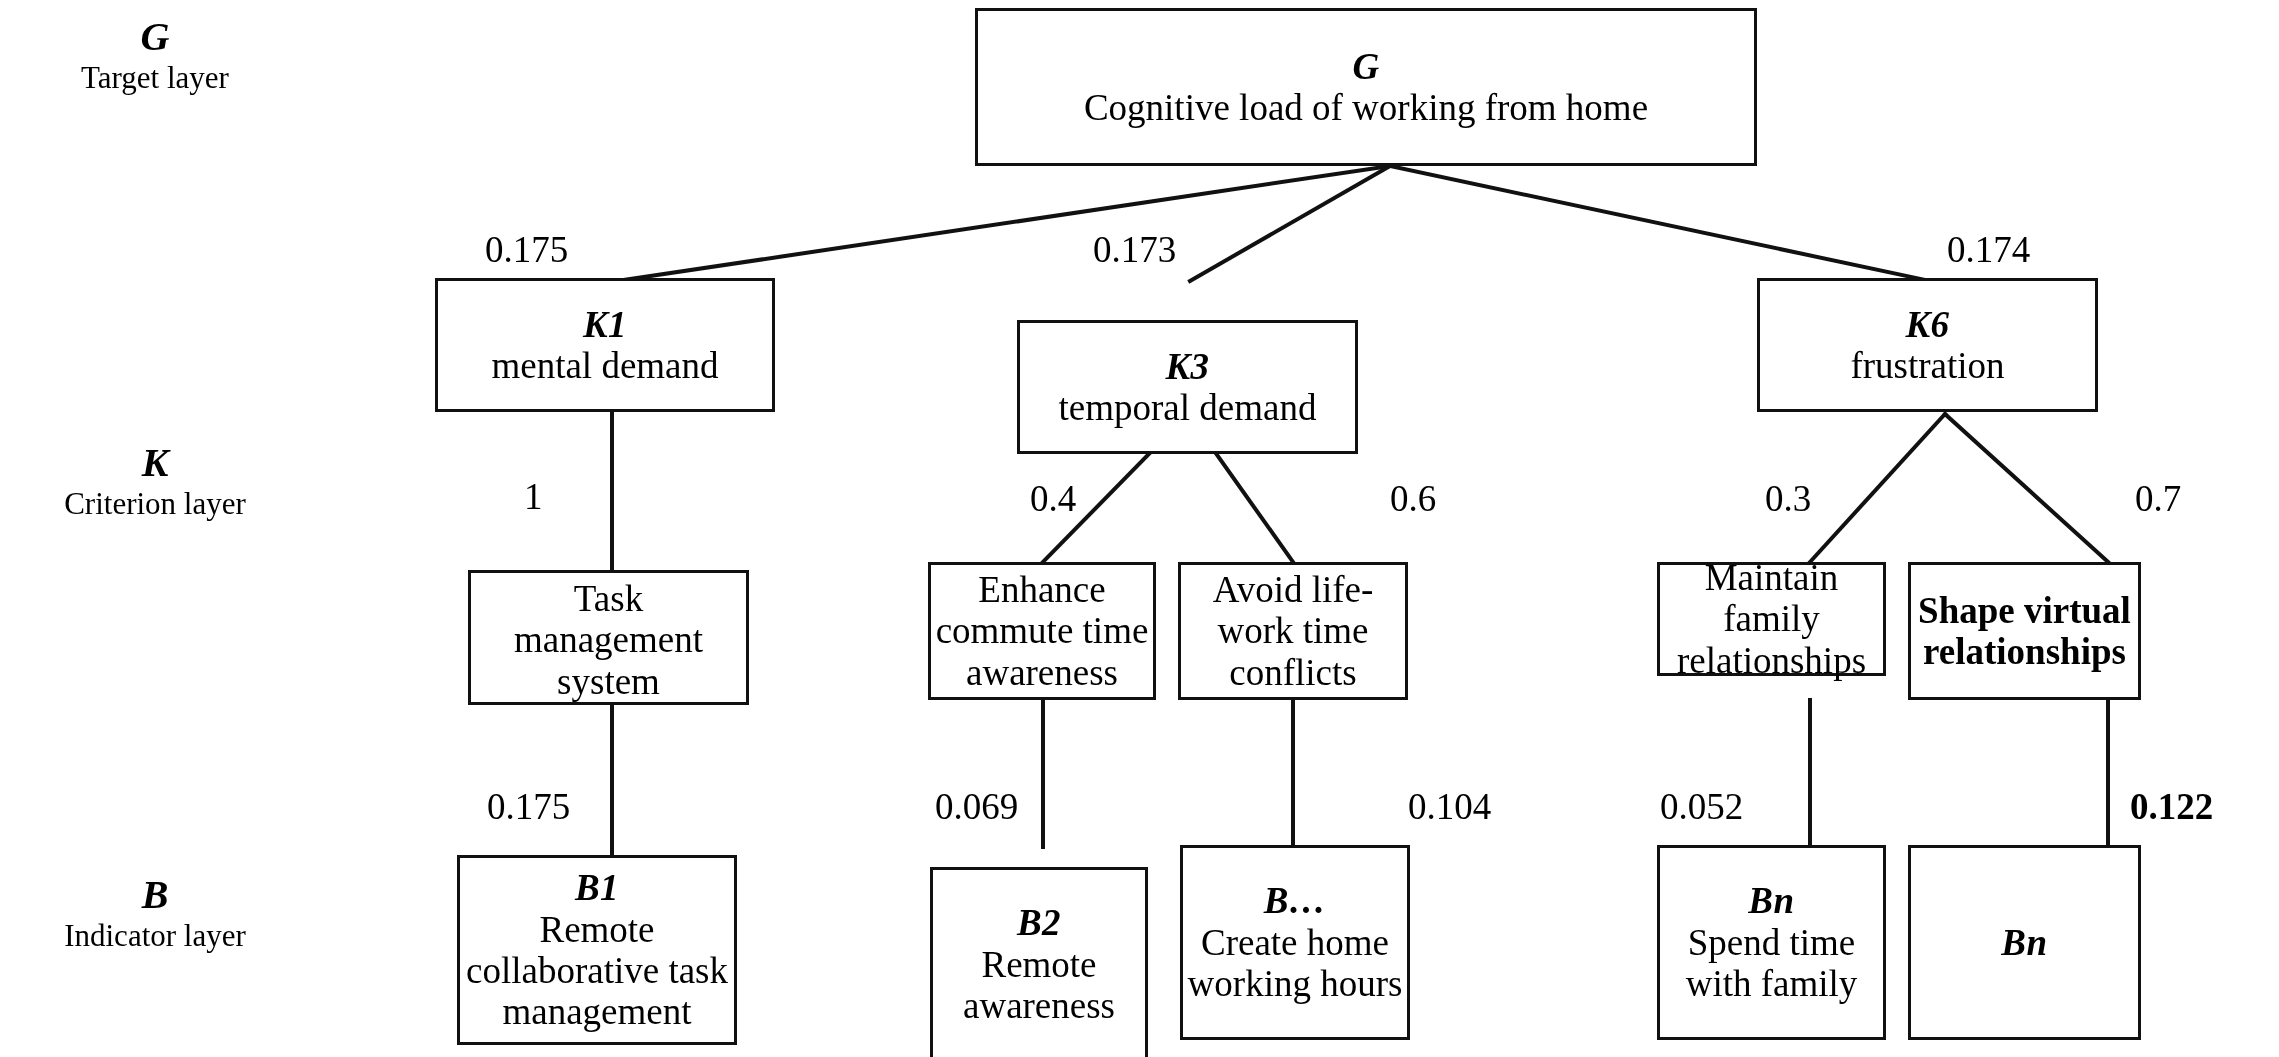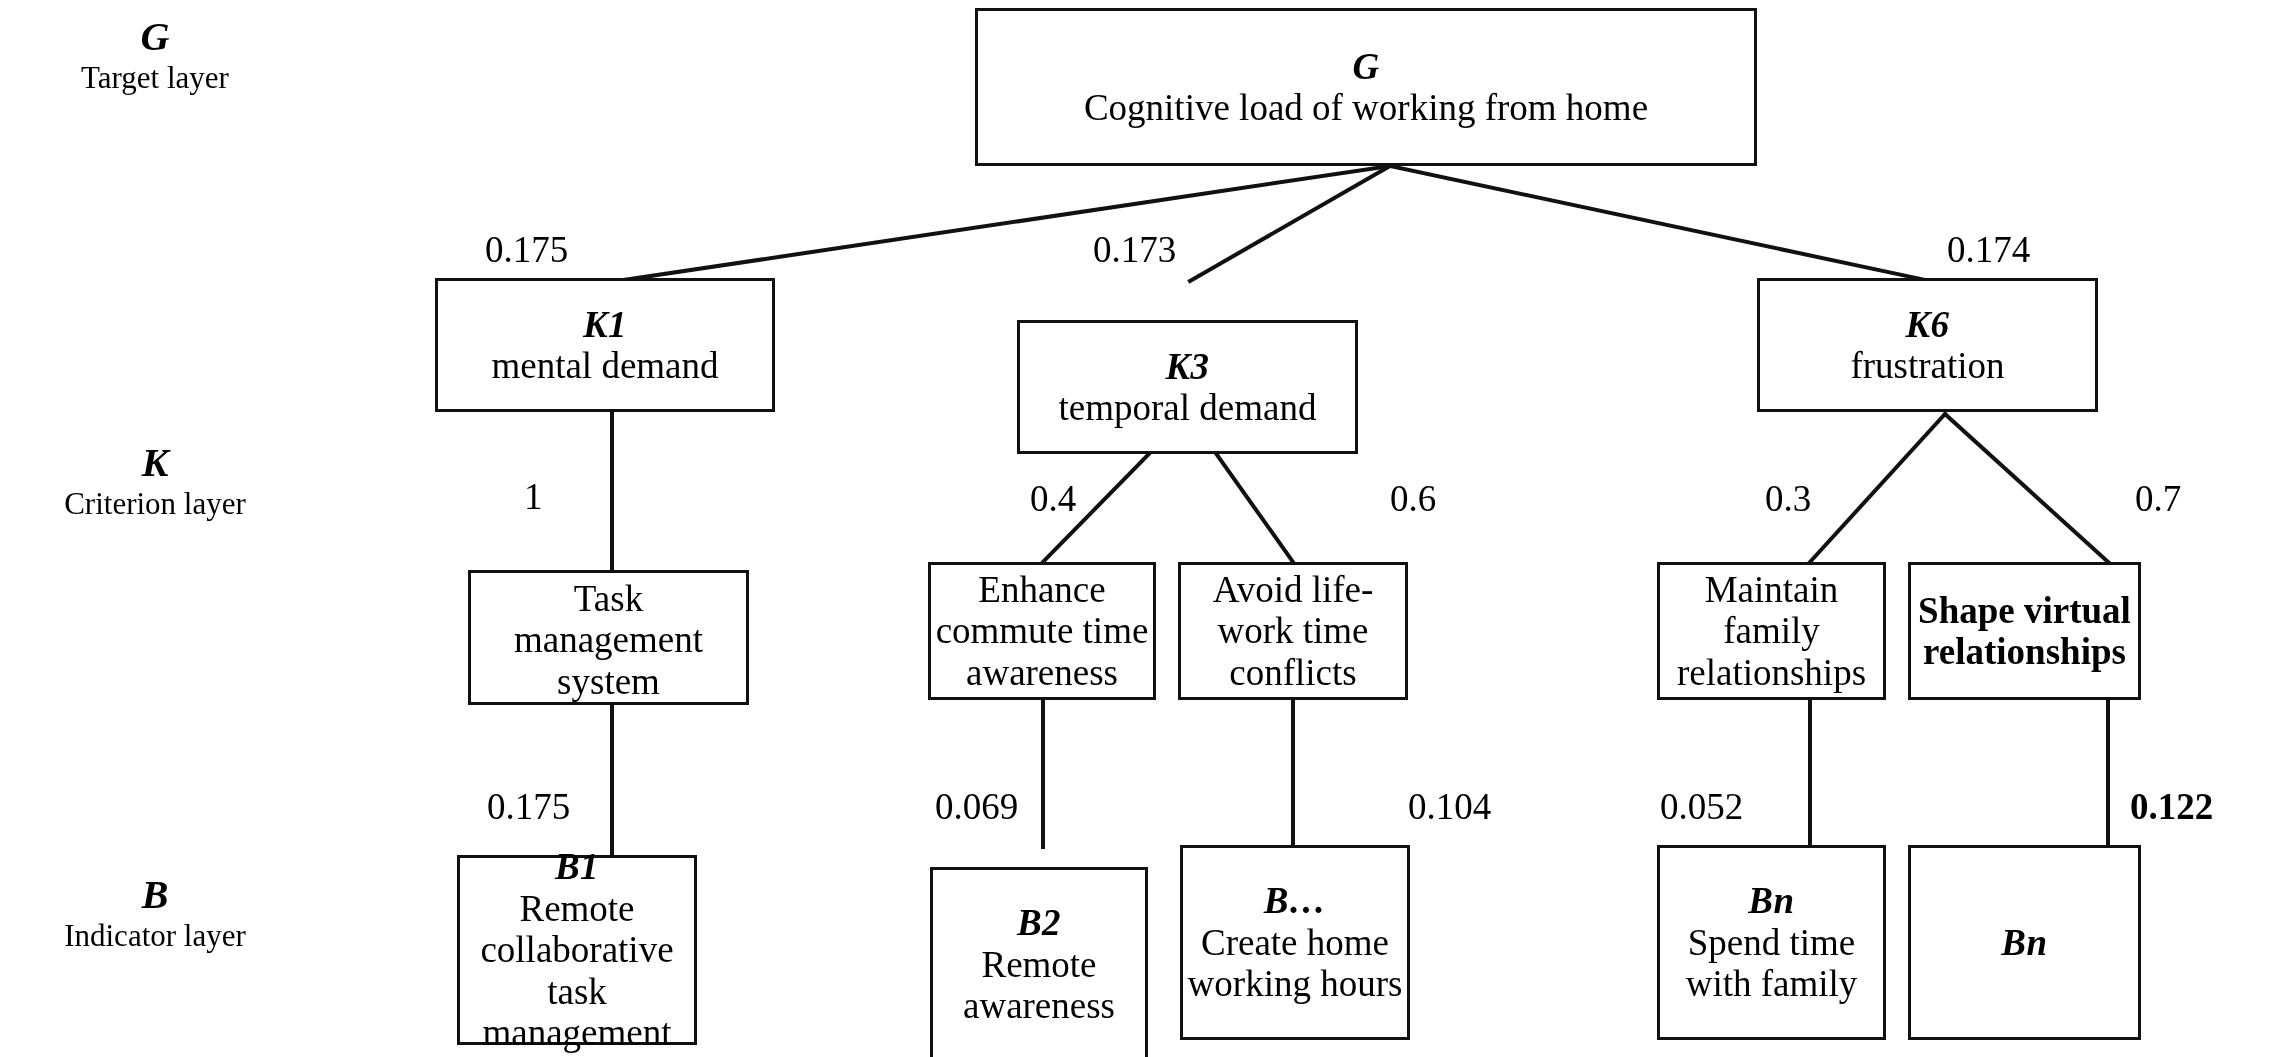--- a/index.html
+++ b/index.html
@@ -138,29 +138,29 @@
   </div>
 
   <div class="node wrap" style="left:928px; top:562px; width:228px; height:138px;">
     <div class="title">Enhance commute time awareness</div>
   </div>
 
   <div class="node wrap" style="left:1178px; top:562px; width:230px; height:138px;">
     <div class="title">Avoid life-work time conflicts</div>
   </div>
 
-  <div class="node wrap" style="left:1657px; top:562px; width:229px; height:138px;">
+  <div class="node wrap" style="left:1657px; top:562px; width:229px; height:114px;">
     <div class="title">Maintain family relationships</div>
   </div>
 
   <div class="node wrap" style="left:1908px; top:562px; width:233px; height:138px;font-weight:bold;">
     <div class="title">Shape virtual relationships</div>
   </div>
 
-  <div class="node wrap" style="left:457px; top:855px; width:240px; height:190px;justify-content:center;">
+  <div class="node wrap" style="left:457px; top:855px; width:280px; height:190px;justify-content:center;">
     <div class="code">B1</div>
     <div class="title">Remote collaborative task management</div>
   </div>
 
   <div class="node wrap" style="left:930px; top:867px; width:218px; height:195px;">
     <div class="code">B2</div>
     <div class="title">Remote awareness</div>
   </div>
 
   <div class="node wrap" style="left:1180px; top:845px; width:230px; height:195px;">

